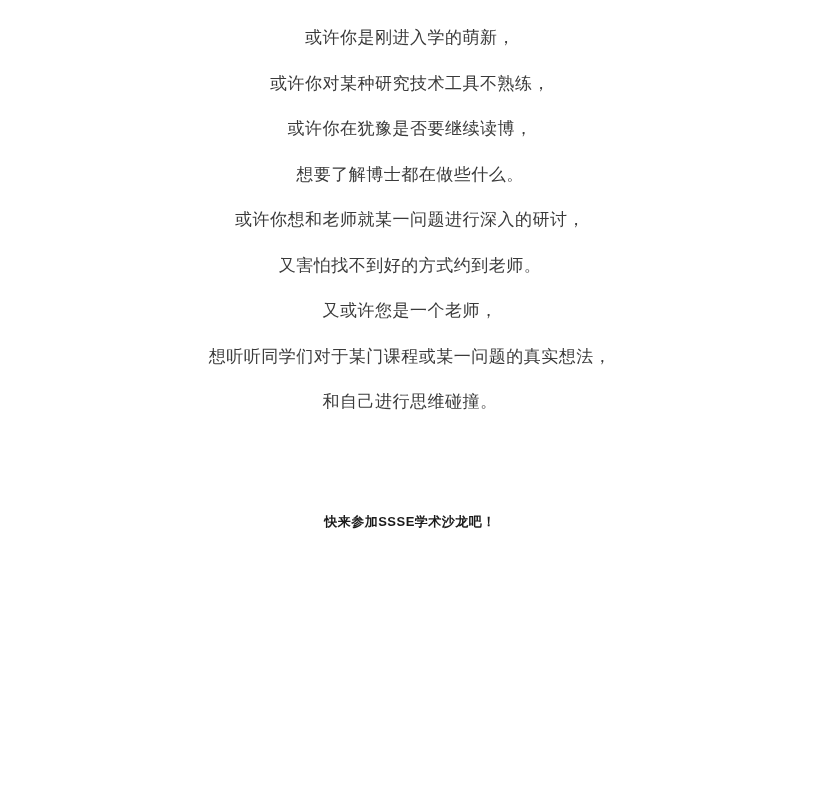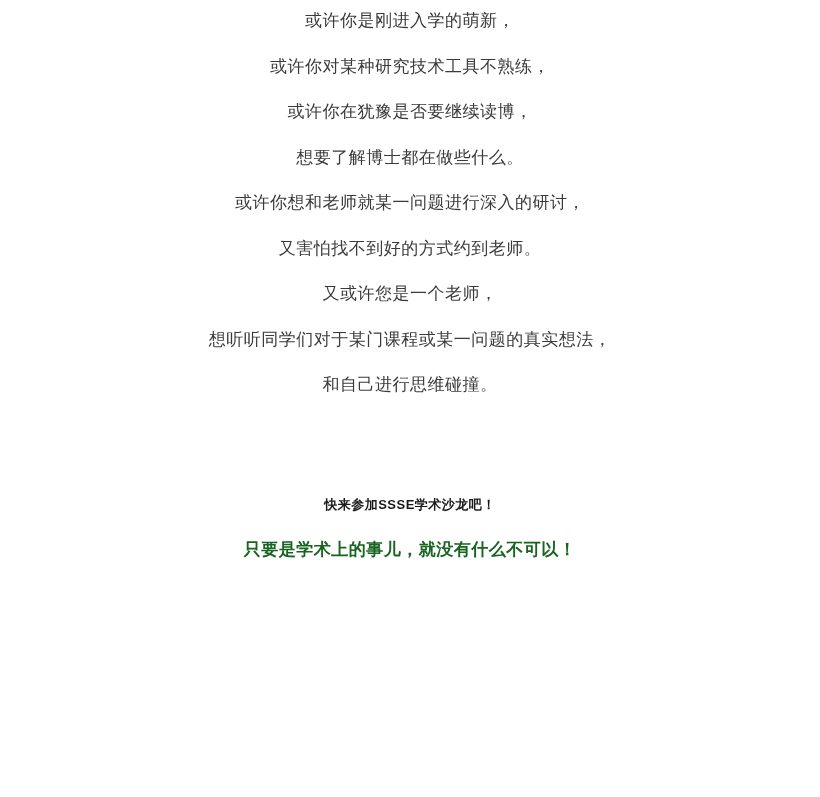--- a/index.html
+++ b/index.html
@@ -11,21 +11,21 @@
     width: 820px;
     height: 797px;
     font-family: "Liberation Sans", sans-serif;
     color: #333333;
     overflow: hidden;
   }
   .page {
     width: 820px;
     height: 677px;
     box-sizing: border-box;
-    padding: 0;
+    padding: 17px;
     display: block;
   }
   .para {
     text-align: center;
     font-size: 17px;
     line-height: 1.5;
     color: #3a3a3a;
     margin: 0;
     padding: 10px 40px;
     letter-spacing: 0.5px;
@@ -66,15 +66,14 @@
   <p class="para">想要了解博士都在做些什么。</p>
   <p class="para">或许你想和老师就某一问题进行深入的研讨，</p>
   <p class="para">又害怕找不到好的方式约到老师。</p>
   <p class="para">又或许您是一个老师，</p>
   <p class="para">想听听同学们对于某门课程或某一问题的真实想法，</p>
   <p class="para">和自己进行思维碰撞。</p>
 
   <div class="spacer"></div>
 
   <p class="call">快来参加SSSE学术沙龙吧！</p>
-  <p class="tagline">只要是学术上的事儿，就没有什么不可以！</p>
 
 </div>
 
 </body></html>

